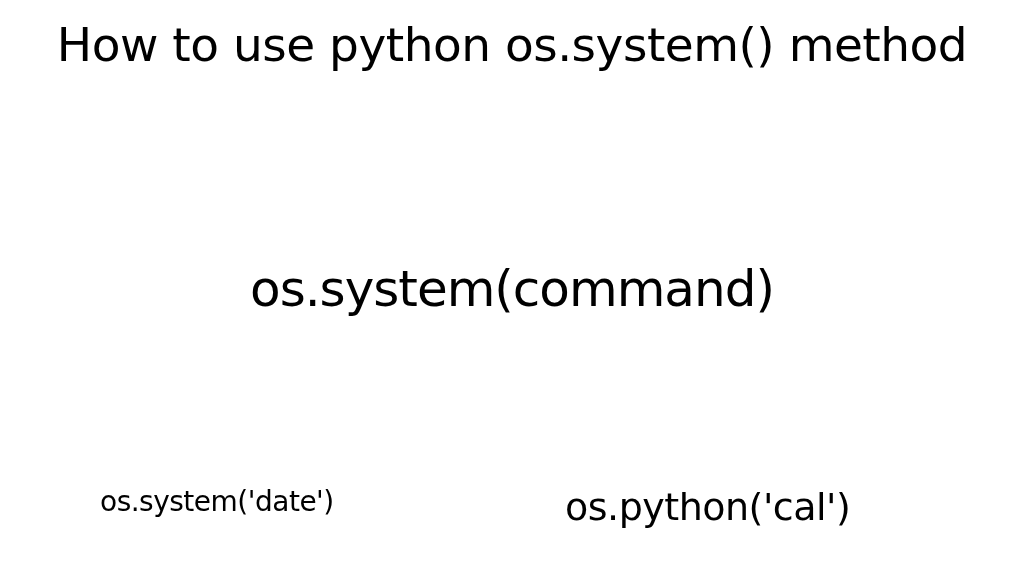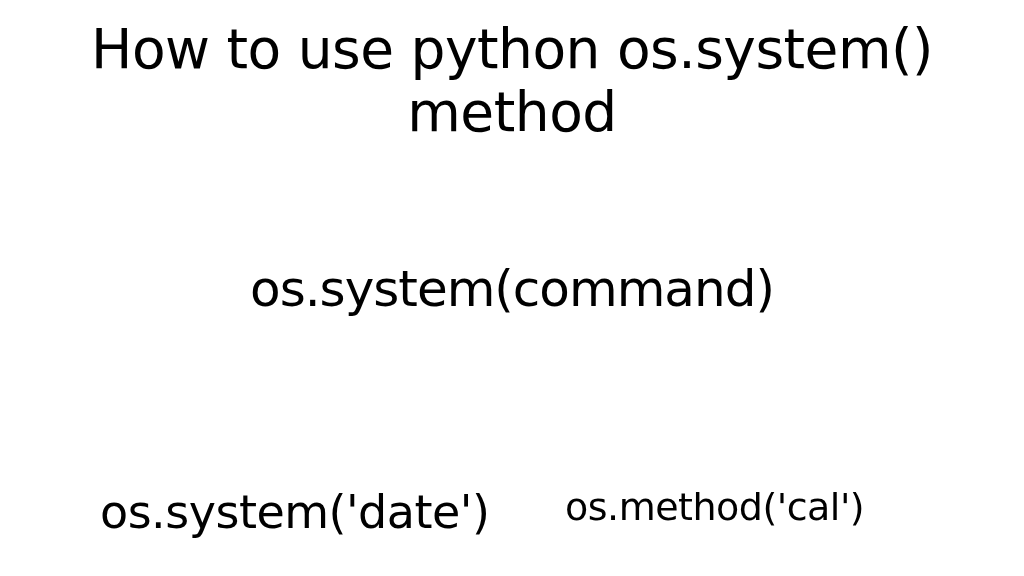--- a/index.html
+++ b/index.html
@@ -15,40 +15,40 @@
       color: #000000;
       position: relative;
       overflow: hidden;
     }
     .title {
       position: absolute;
       top: 18px;
       left: 0;
       width: 100%;
       text-align: center;
-      font-size: 55px;
+      font-size: 47px;
       font-weight: 400;
       line-height: 1.15;
       letter-spacing: -0.5px;
     }
     .main-syntax {
       position: absolute;
       top: 260px;
       left: 0;
       width: 100%;
       text-align: center;
       font-size: 50px;
       font-weight: 400;
       letter-spacing: -1px;
     }
     .example-left {
       position: absolute;
       top: 485px;
       left: 100px;
-      font-size: 46px;
+      font-size: 28px;
       font-weight: 400;
       letter-spacing: -0.5px;
     }
     .example-right {
       position: absolute;
       top: 485px;
       left: 565px;
       font-size: 38px;
       font-weight: 400;
       letter-spacing: -0.5px;
@@ -56,13 +56,13 @@
   </style>
 </head>
 <body>
 
 <div class="title">How to use python os.system() method</div>
 
 <div class="main-syntax">os.system(command)</div>
 
 <div class="example-left">os.system('date')</div>
 
-<div class="example-right">os.method('cal')</div>
+<div class="example-right">os.python('cal')</div>
 
 </body></html>

